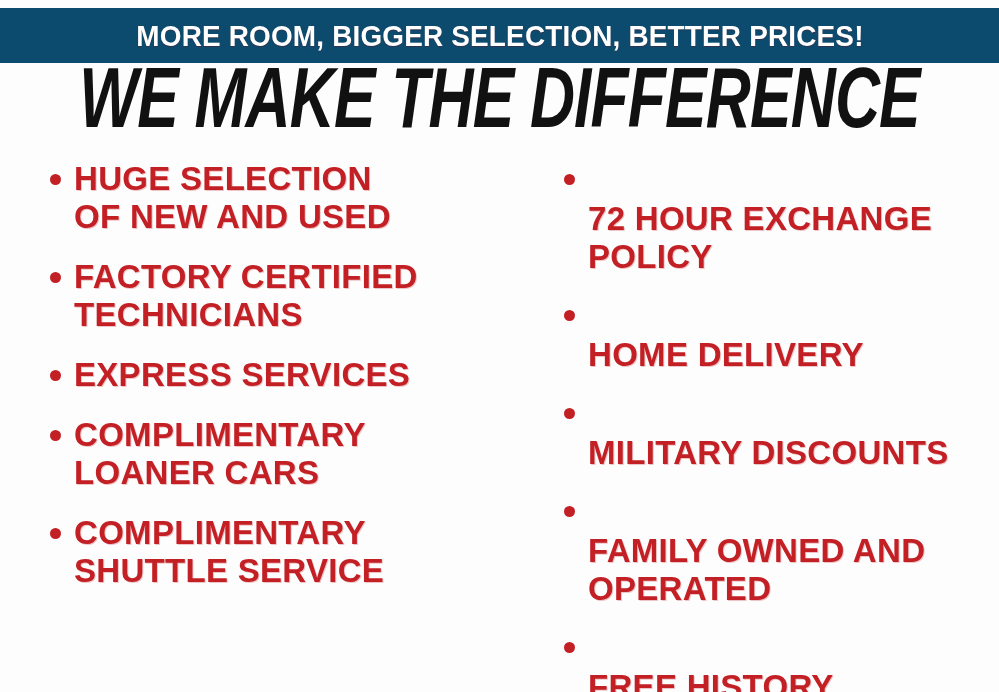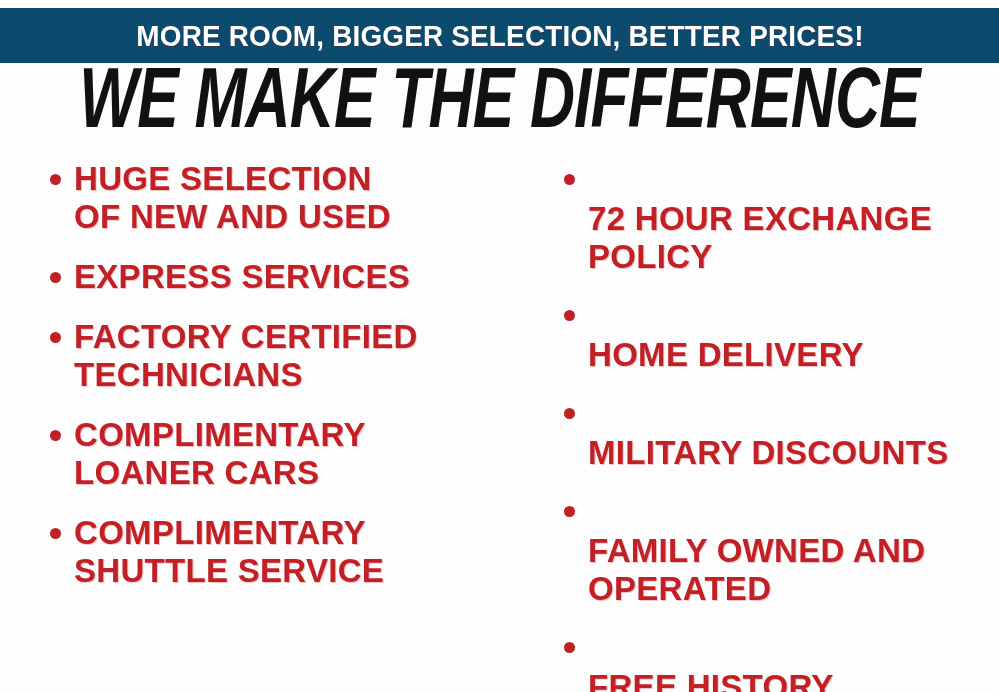--- a/index.html
+++ b/index.html
@@ -151,31 +151,31 @@
     <div class="col col-left">
 
       <div class="bullet-item">
         <span class="bullet-dot"></span>
         <span class="bullet-label">HUGE SELECTION
 OF NEW AND USED</span>
       </div>
 
       <div class="bullet-item">
         <span class="bullet-dot"></span>
-        <span class="bullet-label">EXPRESS SERVICES</span>
-      </div>
-
-      <div class="bullet-item">
-        <span class="bullet-dot"></span>
         <span class="bullet-label">FACTORY CERTIFIED
 TECHNICIANS</span>
       </div>
 
       <div class="bullet-item">
         <span class="bullet-dot"></span>
+        <span class="bullet-label">EXPRESS SERVICES</span>
+      </div>
+
+      <div class="bullet-item">
+        <span class="bullet-dot"></span>
         <span class="bullet-label">COMPLIMENTARY
 LOANER CARS</span>
       </div>
 
       <div class="bullet-item">
         <span class="bullet-dot"></span>
         <span class="bullet-label">COMPLIMENTARY
 SHUTTLE SERVICE</span>
       </div>
 

